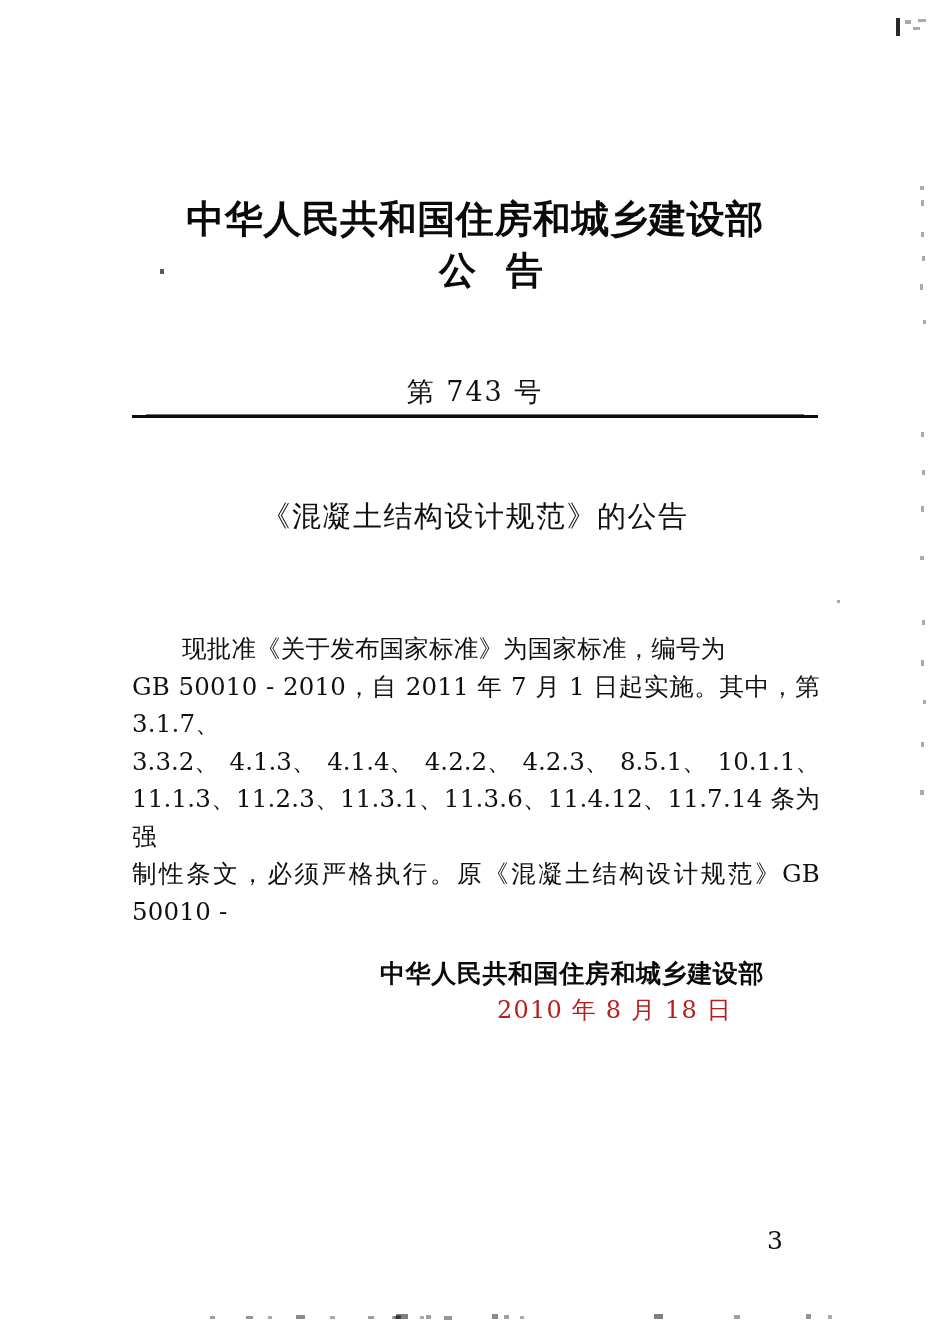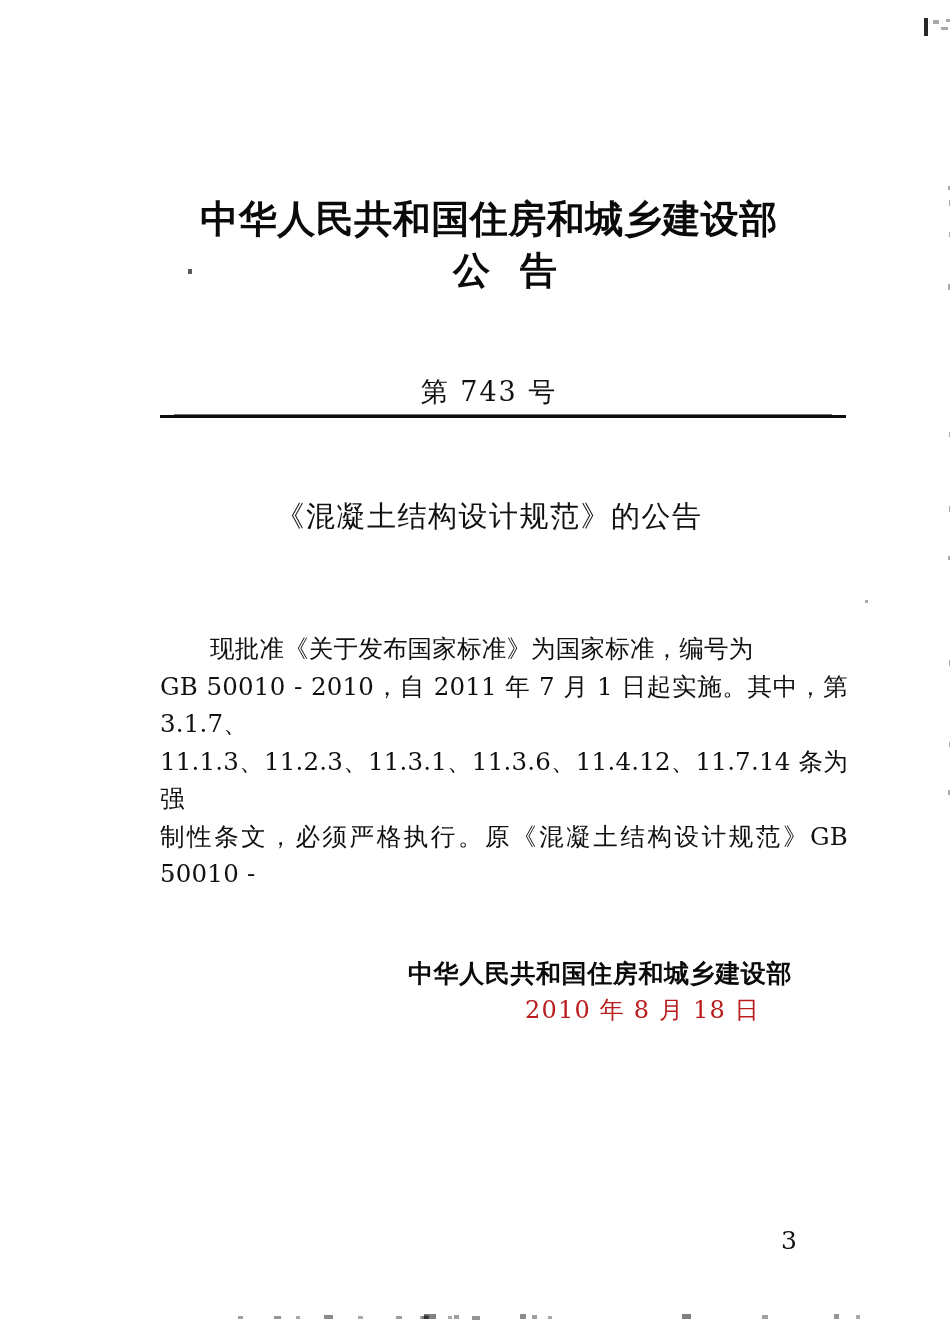--- a/index.html
+++ b/index.html
@@ -15,21 +15,20 @@
     overflow: hidden;
     font-family: "DejaVu Serif", "Liberation Serif", serif;
     color: #000000;
     -webkit-font-smoothing: none;
   }
 
   .page {
     position: absolute;
     inset: 0;
     background: #ffffff;
-    margin-left: 28px;
   }
 
   
   .masthead {
     position: absolute;
     left: 0;
     right: 0;
     top: 196px;
     text-align: center;
   }
@@ -218,20 +217,29 @@
     <div class="subtitle-line">《混凝土结构设计规范》的公告</div>
   </div>
 
   <div class="body-block">
 
     <div class="para">
       <span class="indent"></span><span>现批准《关于发布国家标准》为国家标准，编号为</span><br>
       <span>GB 50010 - 2010，自 2011 年 7 月 1 日起实施。其中，第 3.1.7、</span>
     </div>
 
+    <div class="clause-line">
+      <span>3.3.2、</span>
+      <span>4.1.3、</span>
+      <span>4.1.4、</span>
+      <span>4.2.2、</span>
+      <span>4.2.3、</span>
+      <span>8.5.1、</span>
+      <span>10.1.1、</span>
+    </div>
 
     <div class="para">
       <span>11.1.3、11.2.3、11.3.1、11.3.6、11.4.12、11.7.14 条为强</span><br>
       <span>制性条文，必须严格执行。原《混凝土结构设计规范》GB 50010 -</span><br>
     </div>
 
 
   </div>
 
   <div class="signature">

